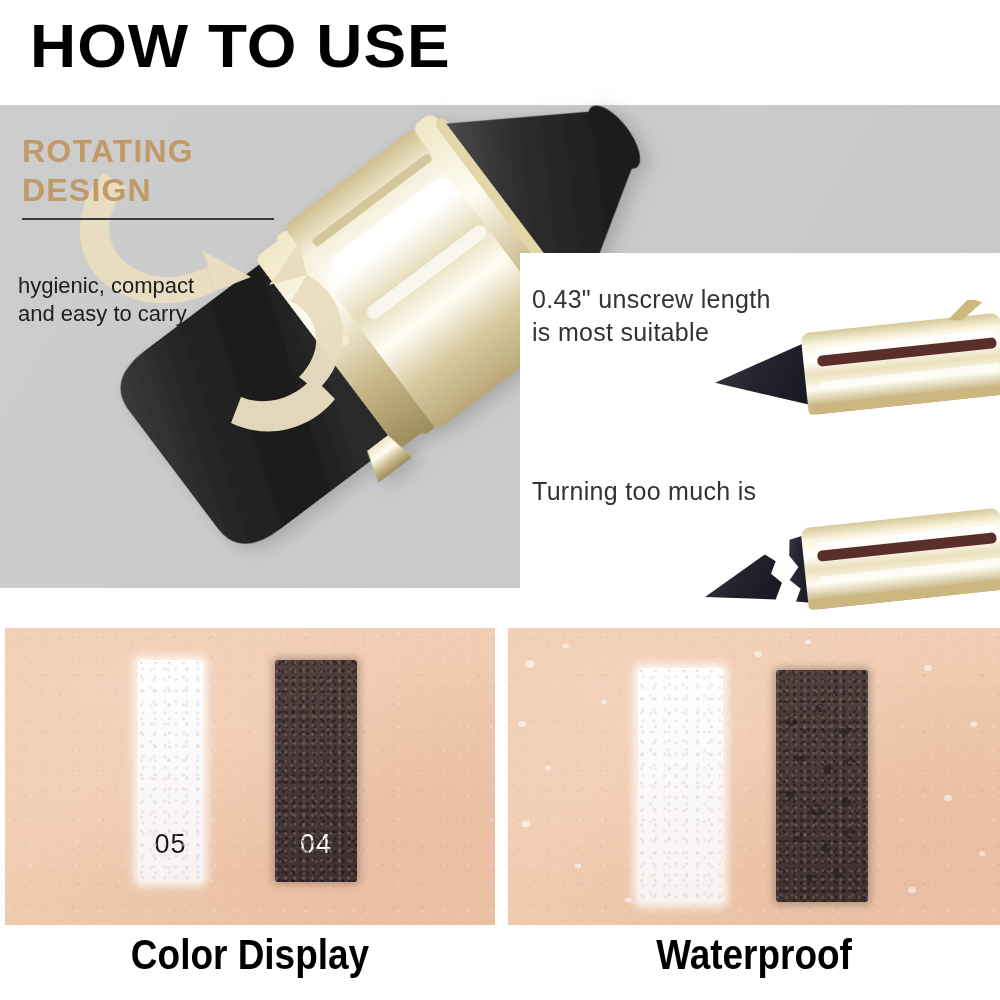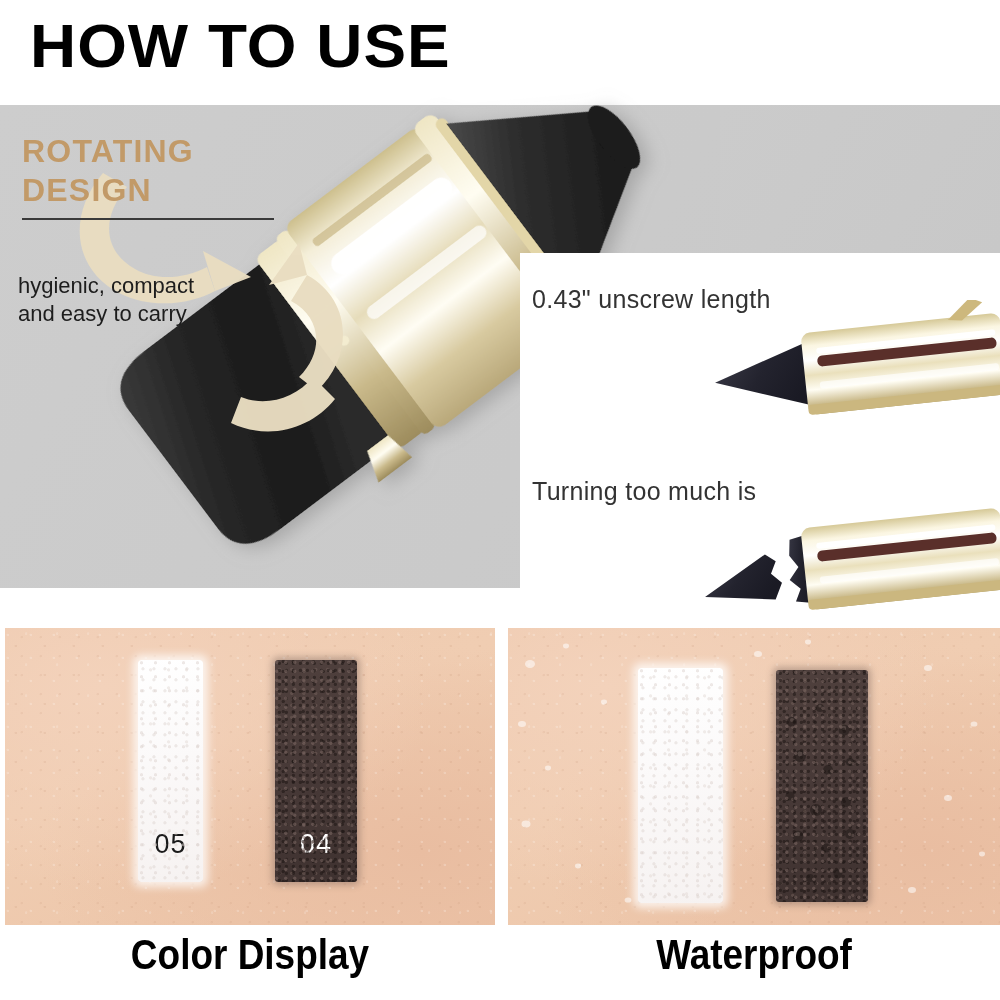--- a/index.html
+++ b/index.html
@@ -236,20 +236,21 @@
   <div class="rot-rule"></div>
   <div class="rot-sub">
     <div>hygienic, compact</div>
     <div>and easy to carry</div>
   </div>
 
   <div class="callout"></div>
 
   <div class="callout-t1">
     <div>0.43" unscrew length</div>
+    <div>is most suitable</div>
   </div>
 
   <div class="callout-t2">
     <div>Turning too much is</div>
   </div>
 
   <svg class="pencil-a" viewBox="0 0 310 130">
     <defs>
       <linearGradient id="mA" x1="0" y1="0" x2="0" y2="1">
         <stop offset="0%" stop-color="#d6c998"></stop>

